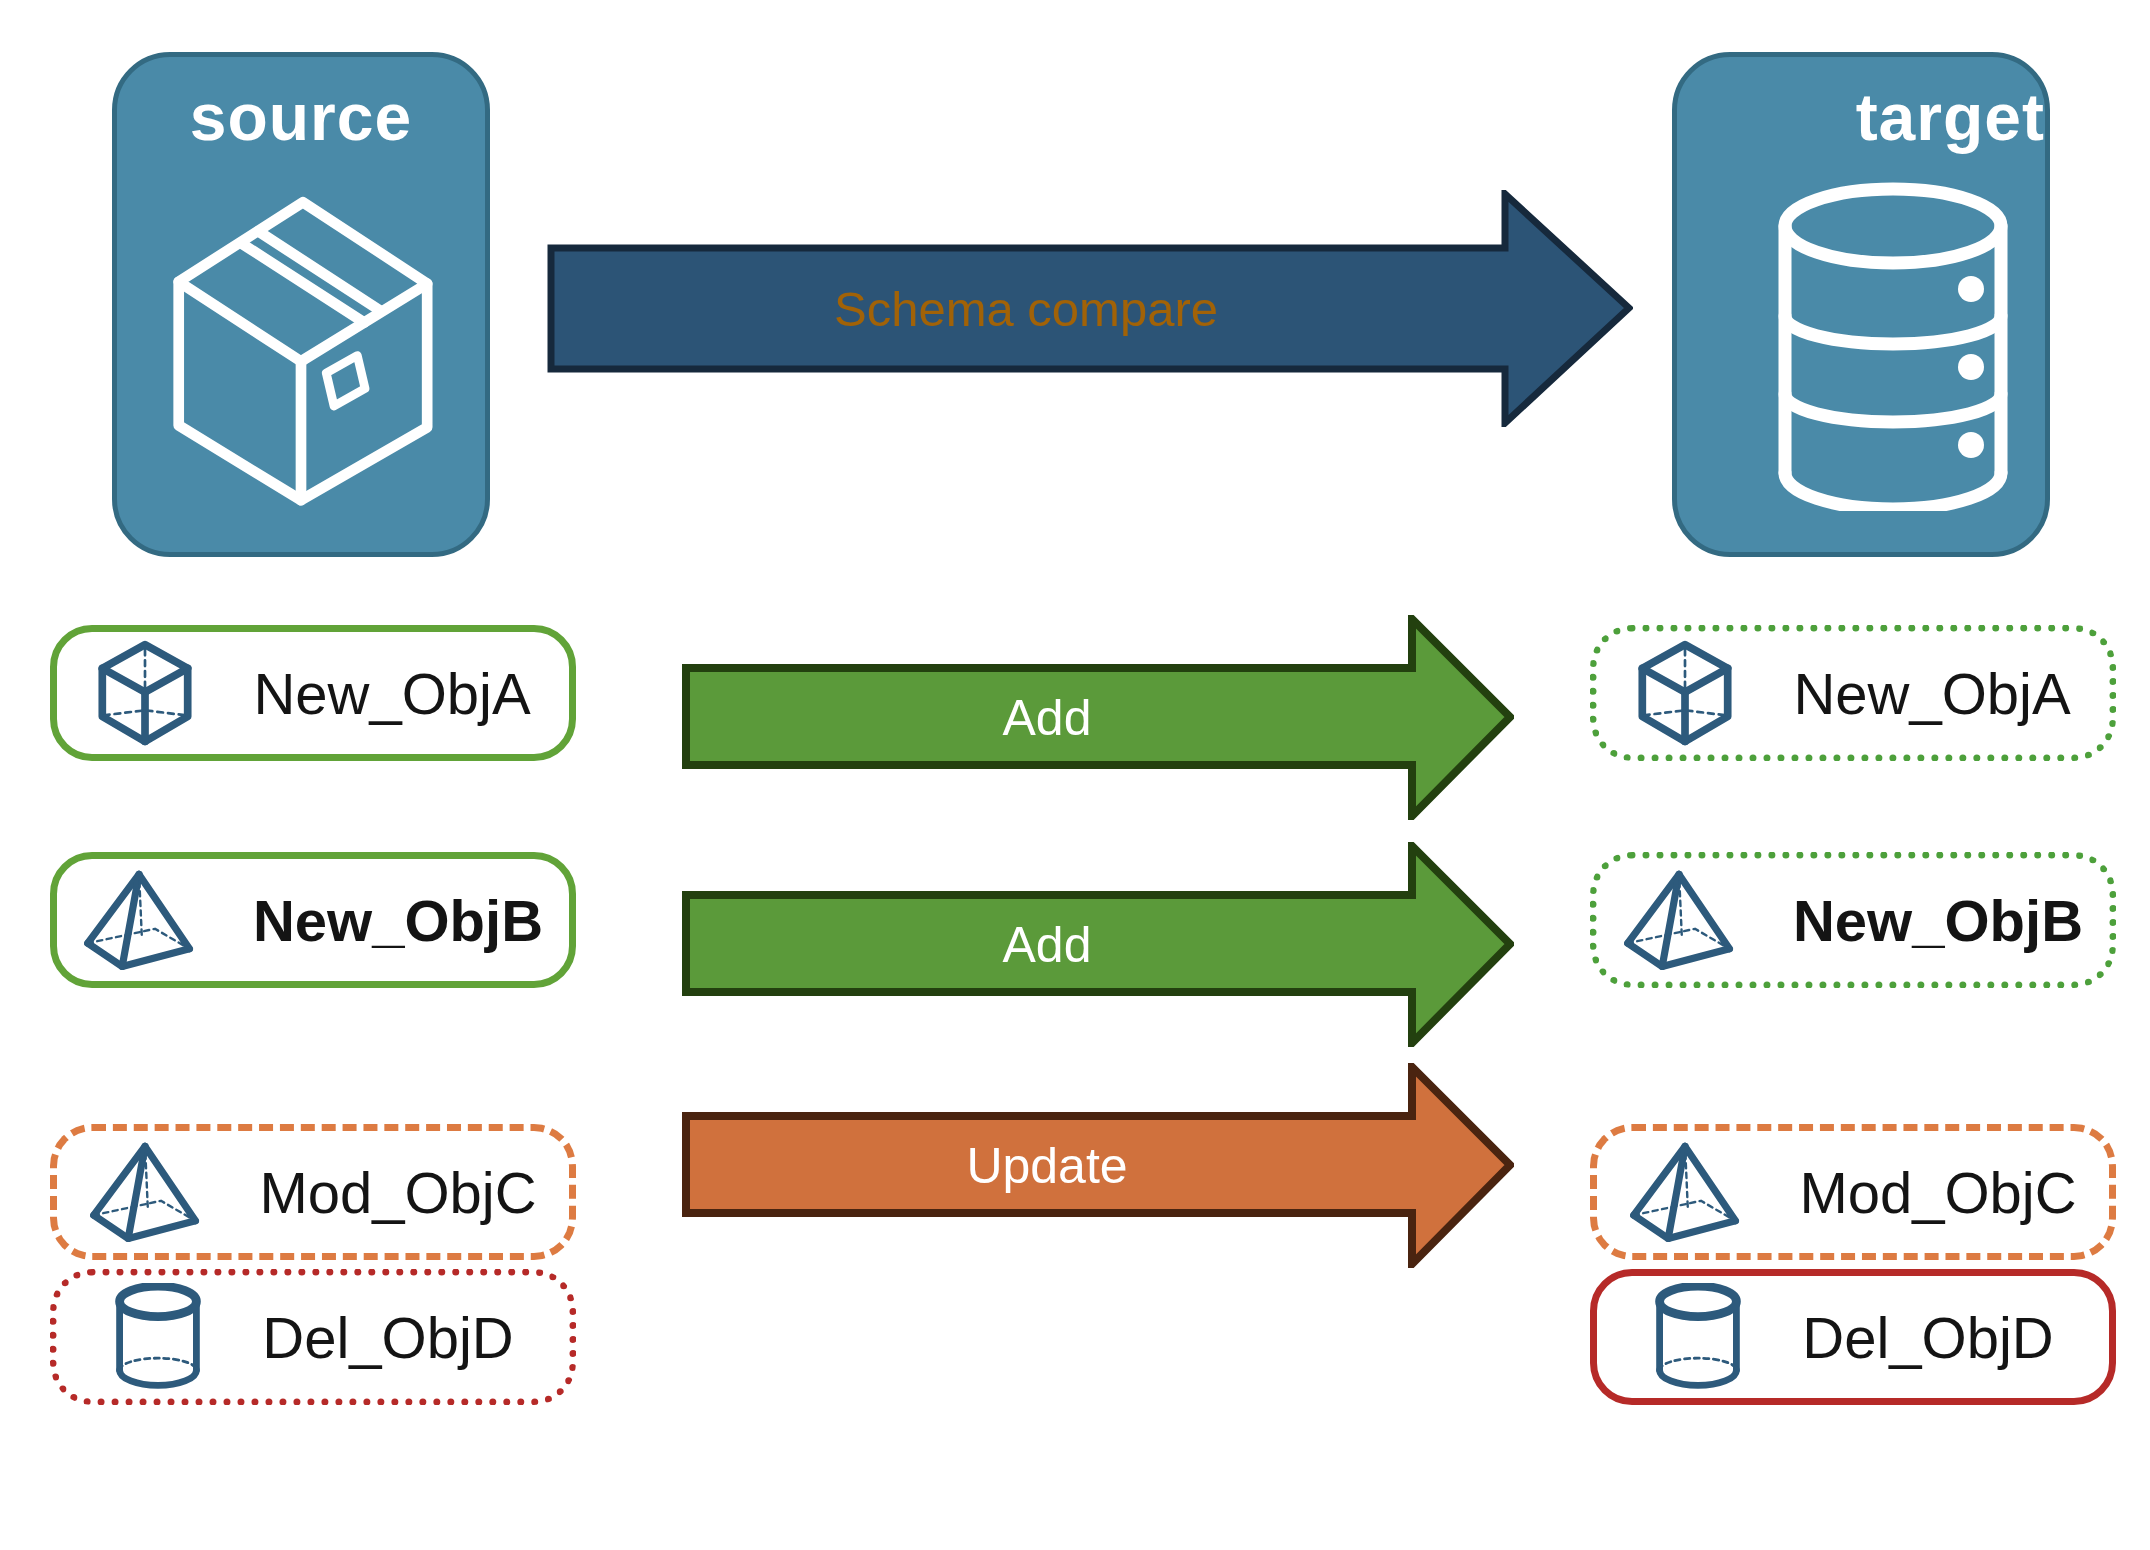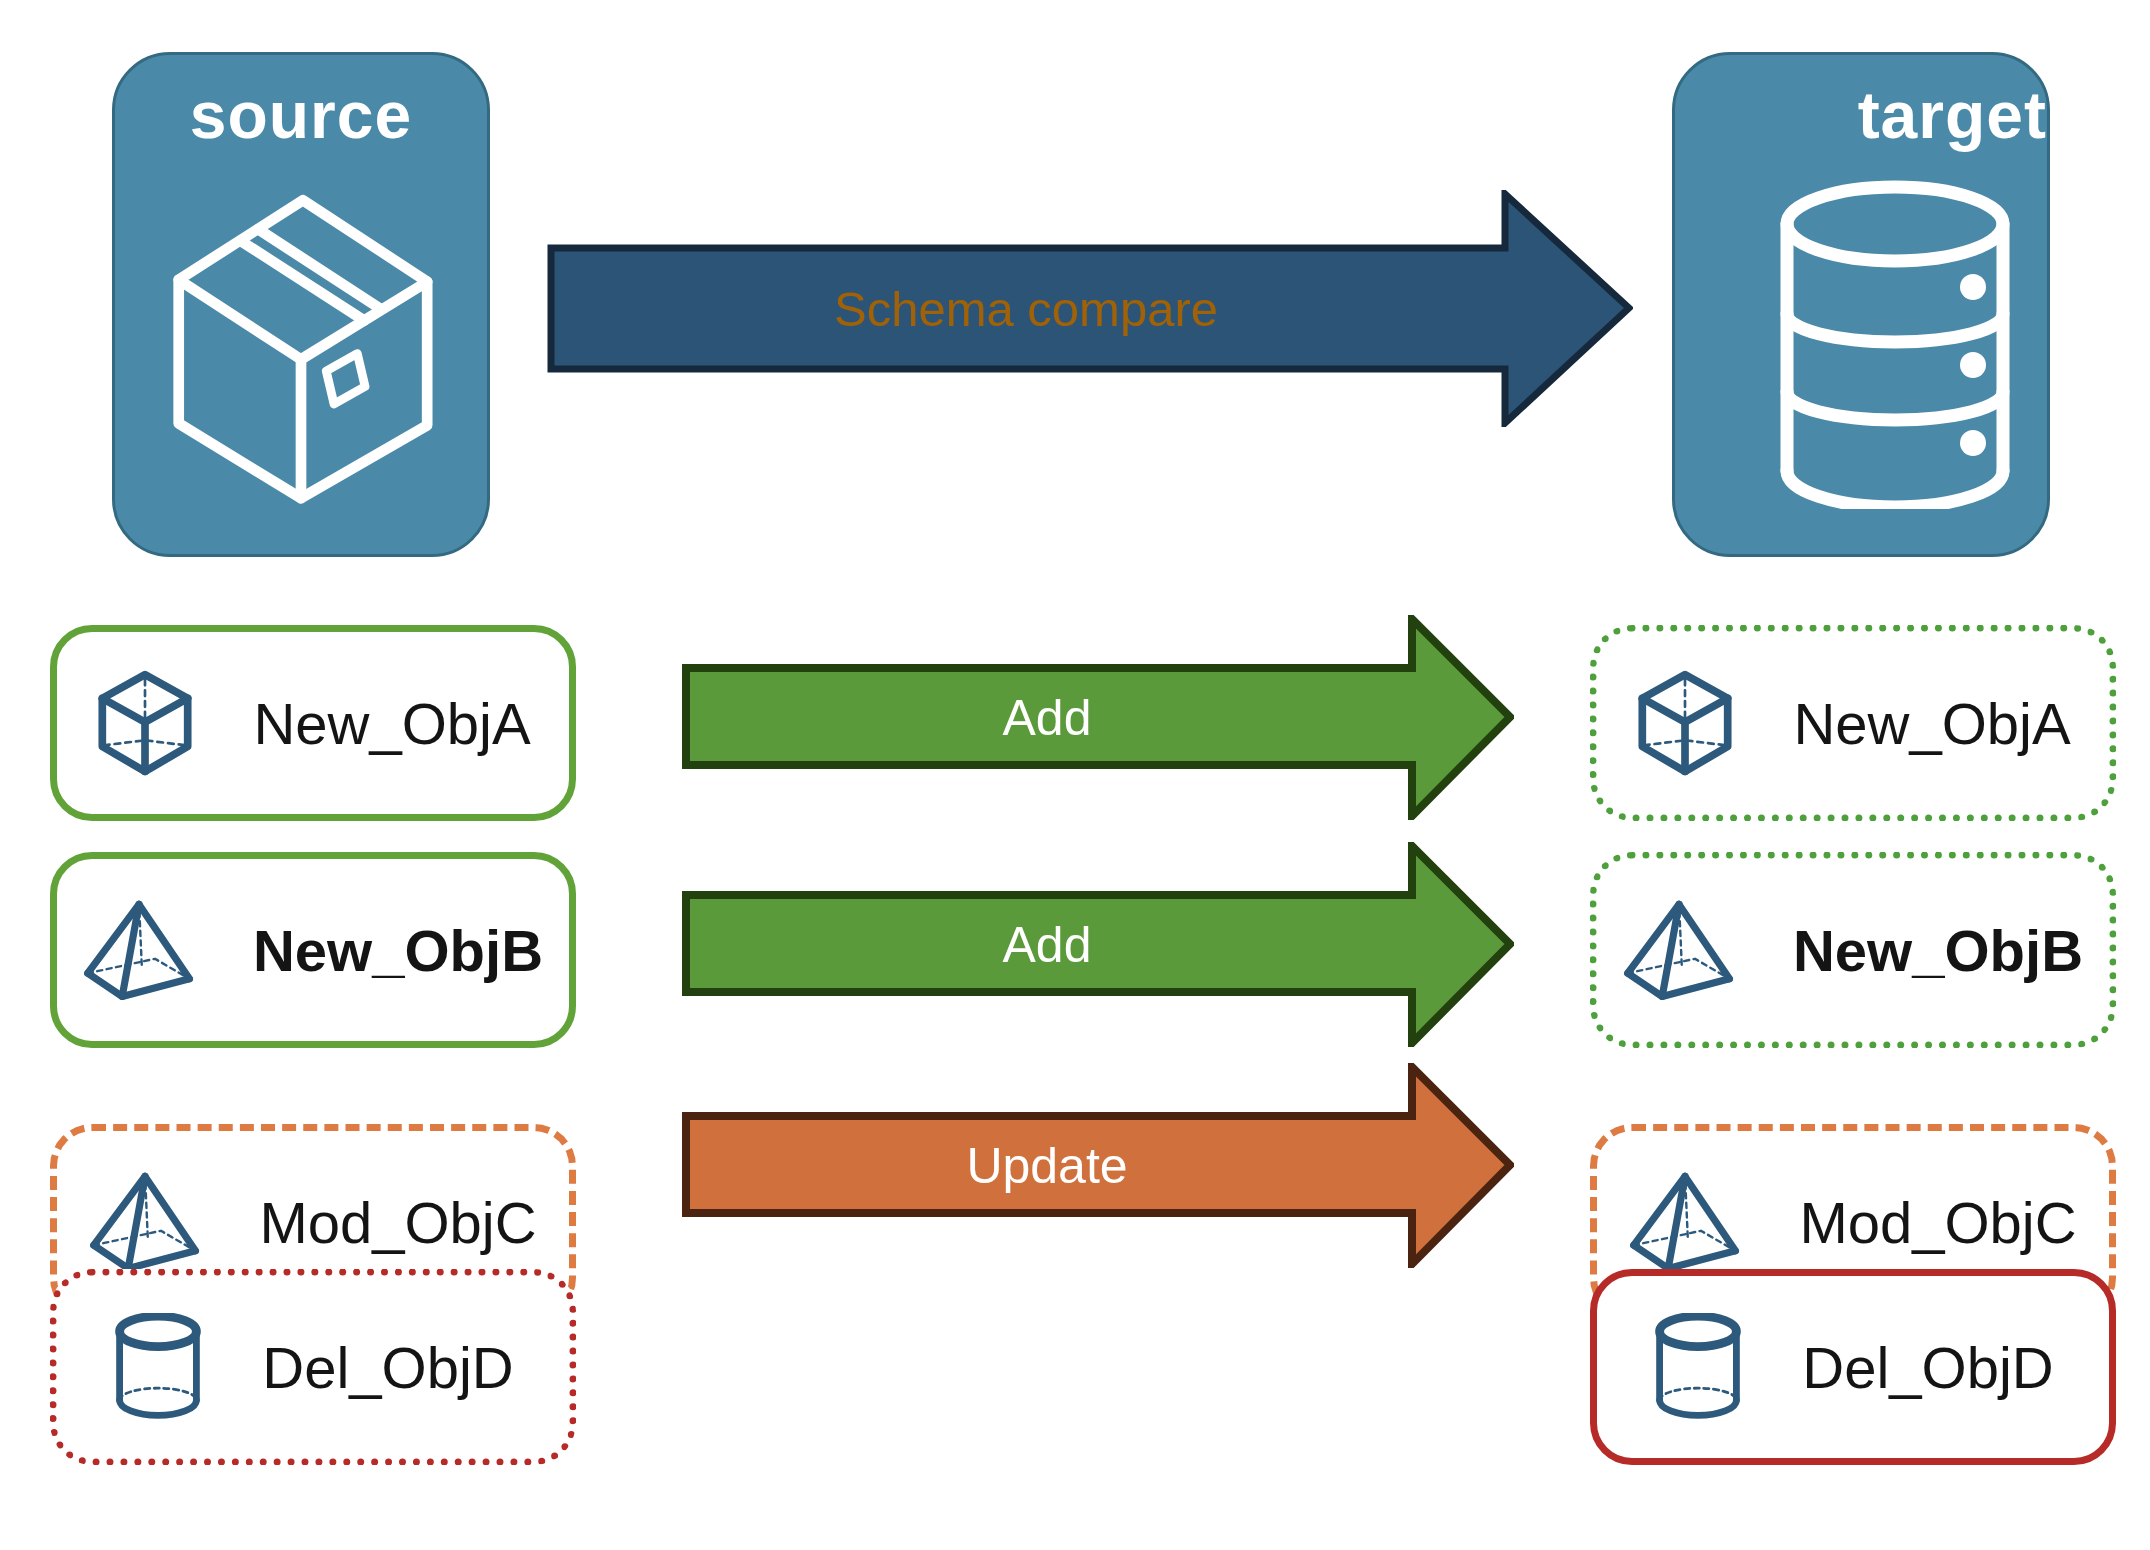--- a/index.html
+++ b/index.html
@@ -3,42 +3,42 @@
 <meta charset="utf-8">
 <style>
   html,body{margin:0;padding:0;background:#ffffff;}
   .canvas{
     position:relative;width:2150px;height:1550px;background:#ffffff;overflow:hidden;
     font-family:"Liberation Sans",sans-serif;
   }
   
   .panel{
     position:absolute;top:52px;width:378px;height:505px;
-    border-radius:58px;border:3px solid #7f1d1d;box-sizing:border-box;
+    border-radius:58px;border:5px solid #7f1d1d;box-sizing:border-box;
     display:flex;flex-direction:column;align-items:center;
   }
   .panel.src{left:112px;}
   .panel.tgt{left:1672px;align-items:flex-end;}
   .panel-label{
     margin-top:22px;font-size:66px;font-weight:bold;color:#ffffff;letter-spacing:1px;
   }
   .panel svg{display:block;}
   .pkg-icon{margin-top:10px;}
   .db-icon{margin-top:26px;}
   
   .compare-arrow{position:absolute;left:547px;top:190px;width:1086px;height:237px;}
   .compare-arrow svg{position:absolute;left:0;top:0;width:100%;height:100%;}
   .compare-label{
     position:absolute;left:0;top:0;width:958px;height:100%;
     display:flex;align-items:center;justify-content:center;
     color:#a16207;font-size:49px;
   }
   
   .obj-box{
-    position:absolute;width:526px;height:196px;border-radius:42px;box-sizing:border-box;
+    position:absolute;width:526px;height:136px;border-radius:42px;box-sizing:border-box;
     border:7px solid #000;display:flex;align-items:center;justify-content:center;gap:58px;
     background:#ffffff;
   }
   .col-left{left:50px;}
   .col-right{left:1590px;}
   .r1{top:625px;} .r2{top:852px;font-weight:bold;} .r3{top:1124px;} .r4{top:1269px;}
   .obj-label{font-size:58px;color:#141414;}
   .obj-icon{flex:0 0 auto;}
   
   .action-arrow{position:absolute;left:682px;width:832px;height:205px;text-align:center;}

